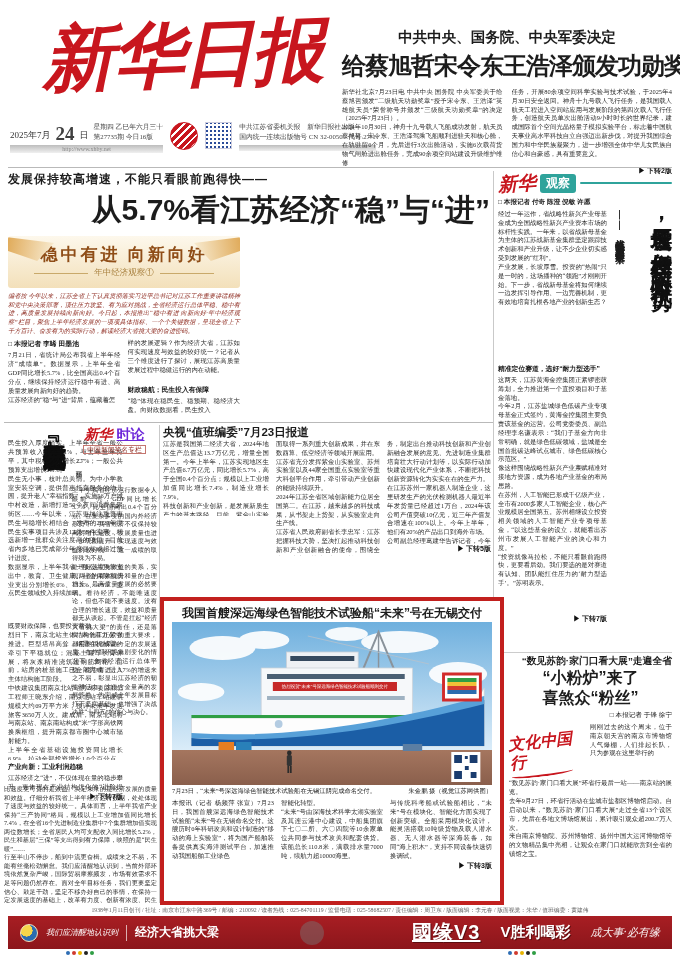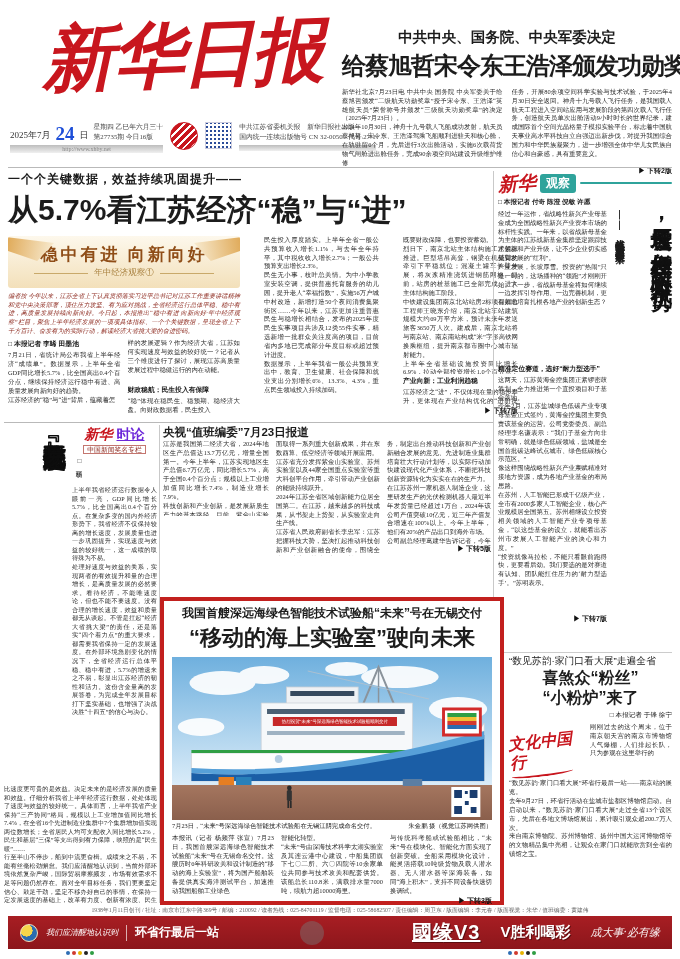--- a/index.html
+++ b/index.html
@@ -12,21 +12,21 @@
   .vline{position:absolute;background:#c9c9c9;width:1px;}
 
   
   .mh-title{position:absolute;left:42px;top:2px;width:300px;font-family:"DejaVu Serif",serif;
             font-size:72px;line-height:1.45;font-weight:900;font-style:italic;color:#c8161e;
             letter-spacing:-2px;transform:rotate(-2deg);}
   .dateline{position:absolute;left:10px;top:122px;width:325px;display:flex;gap:7px;align-items:flex-start;}
   .dl-left{width:158px;}
   .dl-daterow{display:flex;align-items:flex-end;gap:5px;}
   .dl-date{font-size:9px;color:#333;white-space:nowrap;}
-  .dl-day{font-size:19px;font-weight:700;line-height:.9;color:#1d4ed8;}
+  .dl-day{font-size:19px;font-weight:700;line-height:.9;color:#404040;}
   .dl-two{font-size:6.8px;color:#444;line-height:1.5;white-space:nowrap;}
   .urlbar{margin-top:3px;height:8px;background:linear-gradient(180deg,#bdbdbd,#f0f0f0);
           font-size:6px;color:#888;text-align:center;line-height:8px;}
   .seal{width:26px;height:26px;border-radius:50%;flex:0 0 auto;
         background:repeating-linear-gradient(135deg,#c8161e 0 3.5px,#ffffff 3.5px 5.5px);
         border:1px solid #c8161e;}
   .qr{width:25px;height:25px;flex:0 0 auto;background:
       repeating-linear-gradient(0deg,#16295e 0 2px,#fff 2px 4px),
       repeating-linear-gradient(90deg,#16295e 0 2px,#fff 2px 4px);background-blend-mode:screen;border:1px solid #ccd;}
   .dl-right{flex:1;}
@@ -37,23 +37,23 @@
   .ts{position:absolute;left:342px;top:28px;width:330px;height:152px;}
   .ts-kicker{text-align:center;font-size:14.5px;font-weight:700;font-family:"Liberation Sans",sans-serif;}
   .ts-head{text-align:center;font-size:24px;font-weight:900;font-family:"Liberation Sans",sans-serif;
            letter-spacing:-1px;margin-top:3px;white-space:nowrap;}
   .ts-body{display:flex;gap:9px;margin-top:6px;height:88px;}
   .ts-col{flex:1;}
 
   
   .lead{position:absolute;left:8px;top:171px;width:482px;height:249px;}
   .lead-kicker{font-size:12px;font-weight:700;font-family:"Liberation Sans",sans-serif;letter-spacing:1px;}
-  .lead-head{font-size:30px;font-weight:900;font-family:"Liberation Sans",sans-serif;text-align:left;
+  .lead-head{font-size:30px;font-weight:900;font-family:"Liberation Sans",sans-serif;text-align:right;
              letter-spacing:0px;margin:2px 0 5px;white-space:nowrap;}
-  .lead-body{display:flex;gap:24px;height:182px;}
+  .lead-body{display:flex;gap:24px;height:182px;flex-direction:column;}
   .lead-left{width:232px;display:flex;flex-direction:column;flex:0 0 auto;}
   .banner{position:relative;height:52px;text-align:center;flex:0 0 auto;
           background:linear-gradient(180deg,#fdf8ec,#f3e0ba);border-radius:3px;overflow:hidden;}
   .banner::before,.banner::after{content:"";position:absolute;top:1px;width:48px;height:24px;
           background:linear-gradient(100deg,#dfa855,#f9eed6);}
   .banner::before{left:-2px;clip-path:polygon(0 0,100% 25%,65% 100%,0 55%);}
   .banner::after{right:-2px;transform:scaleX(-1);clip-path:polygon(0 0,100% 25%,65% 100%,0 55%);}
   .banner-title{padding-top:7px;font-size:17px;font-weight:700;color:#8f4d17;letter-spacing:3px;}
   .banner-sub{display:flex;align-items:center;justify-content:center;gap:6px;
               color:#a9813f;font-size:8.5px;margin-top:1px;}
@@ -115,21 +115,21 @@
              white-space:nowrap;}
   .rb-head{font-size:22px;font-weight:900;text-align:center;font-family:"Liberation Sans",sans-serif;
            margin:1px 0 4px;white-space:nowrap;}
   .rb-photo{width:100%;height:163px;display:block;}
   .rb-caption{display:flex;justify-content:space-between;font-size:6.3px;margin:2px 0 3px;color:#222;}
   .rb-body{display:flex;gap:7px;height:72px;}
   .rb-body>div{flex:1;}
 
   
   .fenlu{position:absolute;left:509px;top:655px;width:163px;height:248px;}
-  .fl-kicker{font-size:9.8px;font-weight:400;text-align:left;font-family:"Liberation Sans",sans-serif;
+  .fl-kicker{font-size:9.8px;font-weight:700;text-align:right;font-family:"Liberation Sans",sans-serif;
              white-space:nowrap;}
   .fl-h{font-size:16px;font-weight:900;text-align:center;font-family:"Liberation Sans",sans-serif;line-height:1.25;}
   .fl-byline{font-size:6.6px;text-align:right;margin:3px 0;font-family:"Liberation Sans",sans-serif;}
   .fl-row{display:flex;gap:5px;align-items:flex-start;}
   .fl-logo{width:76px;flex:0 0 auto;font-family:"DejaVu Serif",serif;font-size:16px;font-weight:900;
            font-style:italic;color:#c8161e;transform:rotate(-6deg);line-height:1.2;padding-top:8px;}
   .fl-logo .swoosh{display:block;width:62px;height:5px;border-bottom:2px solid #c8161e;border-radius:0 0 60% 40%;}
   .fl-side{flex:1;}
   .fl-main{margin-top:3px;}
 
@@ -196,21 +196,21 @@
       <div class="ts-col">
         <div class="jtext" style="height:78px">任务，开展80余项空间科学实验与技术试验，于2025年4月30日安全返回。神舟十九号载人飞行任务，是我国载人航天工程进入空间站应用与发展阶段的第四次载人飞行任务，创造航天员单次出舱活动9小时时长的世界纪录，建成国际首个空间光晶格量子模拟实验平台，标志着中国航天事业高水平科技自立自强迈出新步伐，对提升我国综合国力和中华民族凝聚力，进一步增强全体中华儿女民族自信心和自豪感，具有重要意义。</div>
         <div class="jump">▶ 下转2版</div>
       </div>
     </div>
   </div>
 
   <div class="hline" style="left:8px;top:167px;width:664px;"></div>
 
   <div class="lead">
-    <div class="lead-kicker">一个个关键数据，效益持续巩固提升——</div>
+    <div class="lead-kicker">发展保持较高增速，不能只看眼前跑得快——</div>
     <div class="lead-head">从5.7%看江苏经济“稳”与“进”</div>
     <div class="lead-body">
       <div class="lead-left">
         <div class="banner">
           <div class="banner-title">稳中有进 向新向好</div>
           <div class="banner-sub">年中经济观察①</div>
         </div>
         <div class="editor-note">编者按 今年以来，江苏全省上下认真贯彻落实习近平总书记对江苏工作重要讲话精神和党中央决策部署，顶住压力攻坚、有为应对挑战，全省经济运行总体平稳、稳中有进，高质量发展持续向新向好。今日起，本报推出“稳中有进 向新向好·年中经济观察”栏目，聚焦上半年经济发展的一项项具体指标、一个个关键数据，呈现全省上下千方百计、奋发有为的实际行动，解读经济大省挑大梁的奋进密码。</div>
         <div class="lead-cols">
           <div>
@@ -301,21 +301,20 @@
         <div class="jtext" style="height:104px">务，制定出台推动科技创新和产业创新融合发展的意见、先进制造业集群培育壮大行动计划等，以实际行动加快建设现代化产业体系，不断把科技创新资源转化为实实在在的生产力。
 在江苏苏州一家机器人制造企业，这里研发生产的光伏检测机器人最近半年发货量已经超过1万台，2024年该公司产值突破10亿元，近三年产值复合增速在100%以上。今年上半年，他们有20%的产品出口到海外市场。
 公司副总经理葛建华告诉记者，今年上半年，新客户数量增长，订单量也大幅上升。</div>
         <div class="jump">▶ 下转5版</div>
       </div>
     </div>
   </div>
 
   <div class="redbox">
     <div class="rb-kicker">我国首艘深远海绿色智能技术试验船“未来”号在无锡交付</div>
-    <div class="rb-head">“移动的海上实验室”驶向未来</div>
     <svg class="rb-photo" viewBox="0 0 330 163" preserveAspectRatio="none">
       <defs>
         <linearGradient id="sky" x1="0" y1="0" x2="0" y2="1">
           <stop offset="0" stop-color="#6fb0de"></stop>
             <stop offset="1" stop-color="#dcedf9"></stop>
         </linearGradient>
         <linearGradient id="dock" x1="0" y1="0" x2="0" y2="1">
           <stop offset="0" stop-color="#a5765f"></stop>
             <stop offset="1" stop-color="#8a5f4c"></stop>
         </linearGradient>
@@ -385,41 +384,41 @@
 “未来”号由深海技术科学太湖实验室及其连云港中心建设，中船集团旗下七〇二所、六〇四院等10余家单位共同参与技术攻关和配套供货。该船总长110.8米，满载排水量7000吨，续航力超10000海里。</div>
       <div>
         <div class="jtext" style="height:62px">与传统科考船或试验船相比，“未来”号在模块化、智能化方面实现了创新突破。全船采用模块化设计，能灵活搭载10吨级货物及载人潜水器、无人潜水器等深海装备，如同“海上积木”，支持不同设备快速切换调试。</div>
         <div class="jump">▶ 下转3版</div>
       </div>
     </div>
   </div>
 
   <div class="fenlu">
     <div class="fl-kicker">“数见苏韵·家门口看大展”走遍全省</div>
+    <div class="fl-h">“小粉炉”来了</div>
     <div class="fl-h">喜煞众“粉丝”</div>
-    <div class="fl-h">“小粉炉”来了</div>
     <div class="fl-byline">□ 本报记者 于锋 徐宁</div>
     <div class="fl-row">
       <div class="fl-logo">
         <span>文化中国行</span>
         <span class="swoosh"></span>
       </div>
       <div class="fl-side jtext">刚刚过去的这个周末，位于南京朝天宫的南京市博物馆人气爆棚，人们排起长队，只为参观在这里举行的</div>
     </div>
     <div class="fl-main jtext" style="height:104px">“数见苏韵·家门口看大展”环省行最后一站——南京站的展览。
 去年9月27日，环省行活动在盐城市盐都区博物馆启动。自启动以来，“数见苏韵·家门口看大展”走过全省13个设区市，先后在各地文博场馆展出，累计吸引观众超200.7万人次。
 来自南京博物院、苏州博物馆、扬州中国大运河博物馆等的文物精品集中亮相，让观众在家门口就能欣赏到全省的镇馆之宝。</div>
   </div>
 
   <div class="foundline">1938年1月11日创刊 / 社址：南京市江东中路369号 / 邮编：210092 / 读者热线：025-84701119 / 监督电话：025-58682507 / 责任编辑：周卫东 / 版面编辑：李元春 / 版面视觉：朱华 / 值班编委：黄建伟</div>
   <div class="fbanner">
     <span class="crest"></span>
     <span class="league">我们应清醒地认识到</span>
     <span class="fsep"></span>
-    <span class="partner">环省行最后一站</span>
+    <span class="partner">经济大省挑大梁</span>
     <span class="brand">國缘V3</span>
     <span class="slogan">V胜利喝彩</span>
     <span class="fscript">成大事·必有缘</span>
   </div>
   <div class="wm-circle"></div>
   <div class="dots" style="left:66px;top:951px;">
     <i style="background:#2e6db4"></i>
       <i style="background:#d03a2f"></i>
       <i style="background:#e8b400"></i>
       <i style="background:#222"></i>

